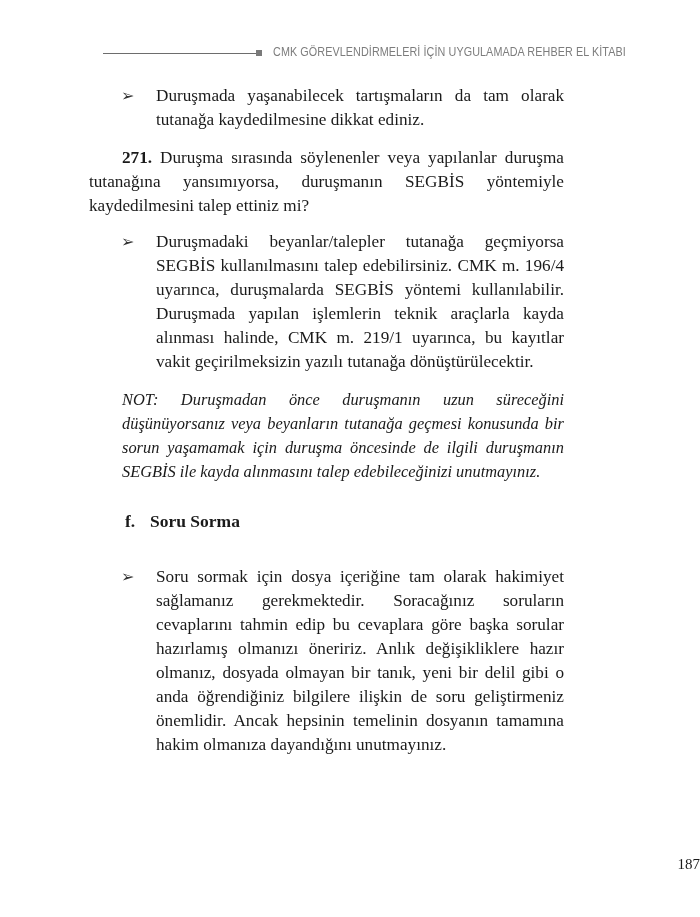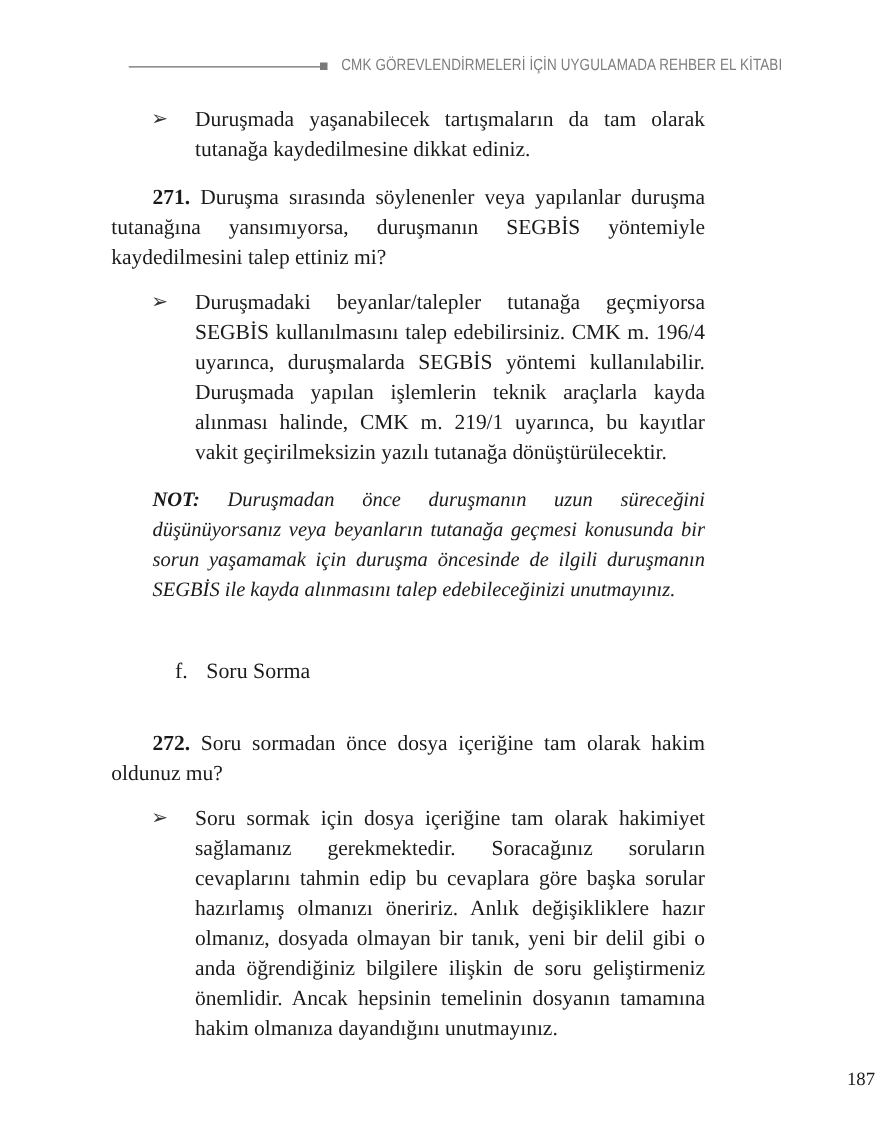--- a/index.html
+++ b/index.html
@@ -85,25 +85,25 @@
     }
     .note {
       font-style: italic;
       text-align: justify;
       font-size: 16.4px;
       line-height: 24px;
       margin: 0;
       padding-left: 33px;
     }
     .note .note-label {
-      font-weight: bold;
+      font-weight: normal;
     }
     .section-heading {
-      font-weight: normal;
-      margin: 18px;
+      font-weight: bold;
+      margin: 3px;
       padding-left: 33px;
       font-size: 17.5px;
     }
     .section-heading .sec-letter {
       display: inline-block;
       width: 25px;
     }
     .page-number {
       position: absolute;
       top: 856px;
@@ -150,21 +150,20 @@
   <div class="gap-3"></div>
 
   <p class="note"><span class="note-label">NOT:</span><span> Duruşmadan önce duruşmanın uzun süreceğini düşünüyorsanız veya beyanların tutanağa geçmesi konusunda bir sorun yaşamamak için duruşma öncesinde de ilgili duruşmanın SEGBİS ile kayda alınmasını talep edebileceğinizi unutmayınız.</span></p>
 
   <div class="gap-4"></div>
 
   <h2 class="section-heading"><span class="sec-letter">f.</span><span>Soru Sorma</span></h2>
 
   <div class="gap-5"></div>
 
-  <p class="question"><span class="num">272.</span><span> Soru sormadan önce dosya içeriğine tam olarak hakim oldunuz mu?</span></p>
 
   <div class="gap-6"></div>
 
   <p class="bullet">
     <span class="arrow">➢</span>
     <span class="bullet-text">Soru sormak için dosya içeriğine tam olarak hakimiyet sağlamanız gerekmektedir. Soracağınız soruların cevaplarını tahmin edip bu cevaplara göre başka sorular hazırlamış olmanızı öneririz. Anlık değişikliklere hazır olmanız, dosyada olmayan bir tanık, yeni bir delil gibi o anda öğrendiğiniz bilgilere ilişkin de soru geliştirmeniz önemlidir. Ancak hepsinin temelinin dosyanın tamamına hakim olmanıza dayandığını unutmayınız.</span>
   </p>
 
 </div>
 

